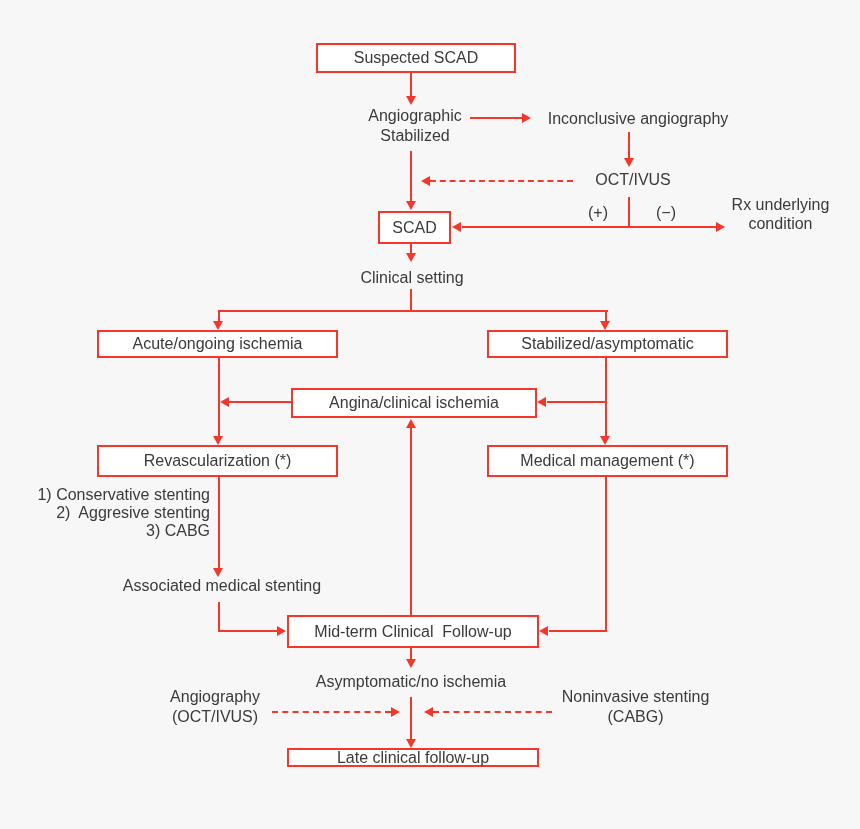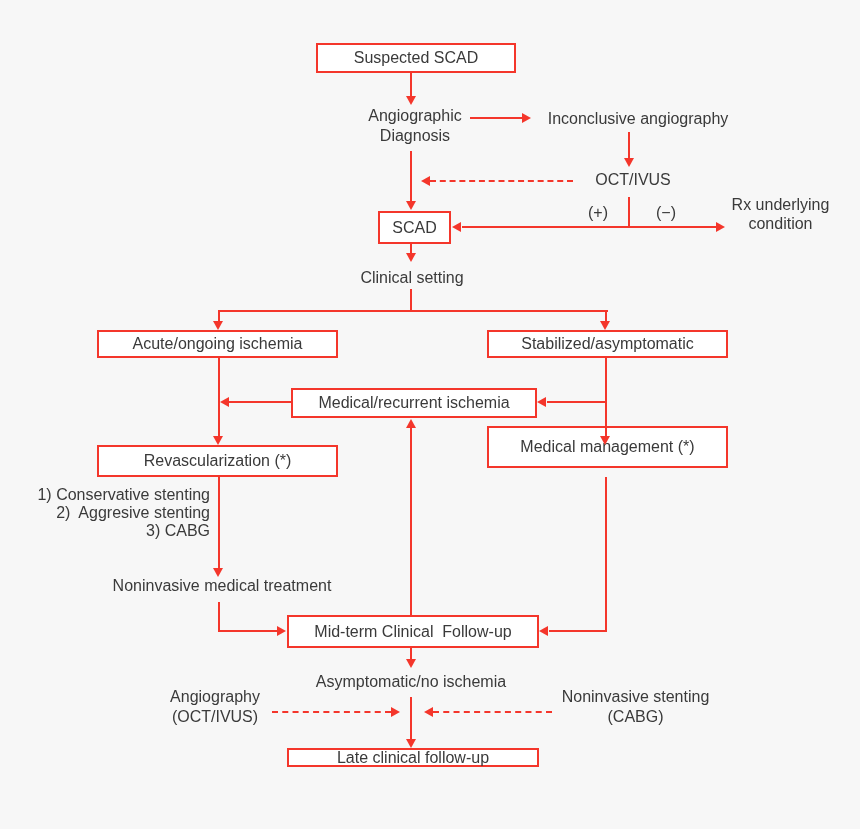--- a/index.html
+++ b/index.html
@@ -51,42 +51,42 @@
 
   <div class="node" style="left:487px;top:330px;width:241px;height:28px">
     <span>Stabilized/asymptomatic</span>
   </div>
 
   <div class="node" style="left:97px;top:330px;width:241px;height:28px">
     <span>Acute/ongoing ischemia</span>
   </div>
 
   <div class="node" style="left:291px;top:388px;width:246px;height:30px">
-    <span>Medical/recurrent ischemia</span>
+    <span>Angina/clinical ischemia</span>
   </div>
 
   <div class="node" style="left:97px;top:445px;width:241px;height:32px">
     <span>Revascularization (*)</span>
   </div>
 
-  <div class="node" style="left:487px;top:426px;width:241px;height:42px">
+  <div class="node" style="left:487px;top:445px;width:241px;height:32px">
     <span>Medical management (*)</span>
   </div>
 
   <div class="node" style="left:287px;top:615px;width:252px;height:33px">
     <span>Mid-term Clinical  Follow-up</span>
   </div>
 
   <div class="node" style="left:287px;top:748px;width:252px;height:19px">
     <span>Late clinical follow-up</span>
   </div>
 
   <div class="label" style="left:340px;top:106px;width:150px">
     <span>Angiographic</span>
-    <span>Diagnosis</span>
+    <span>Stabilized</span>
   </div>
 
   <div class="label" style="left:536px;top:109px;width:204px">
     <span>Inconclusive angiography</span>
   </div>
 
   <div class="label" style="left:583px;top:170px;width:100px">
     <span>OCT/IVUS</span>
   </div>
 
@@ -107,21 +107,21 @@
     <span>Clinical setting</span>
   </div>
 
   <div class="label right" style="left:20px;top:486px;width:190px">
     <span>1) Conservative stenting</span>
     <span>2)  Aggresive stenting</span>
     <span>3) CABG</span>
   </div>
 
   <div class="label" style="left:102px;top:576px;width:240px">
-    <span>Noninvasive medical treatment</span>
+    <span>Associated medical stenting</span>
   </div>
 
   <div class="label" style="left:308px;top:672px;width:206px">
     <span>Asymptomatic/no ischemia</span>
   </div>
 
   <div class="label" style="left:150px;top:687px;width:130px">
     <span>Angiography</span>
     <span>(OCT/IVUS)</span>
   </div>

